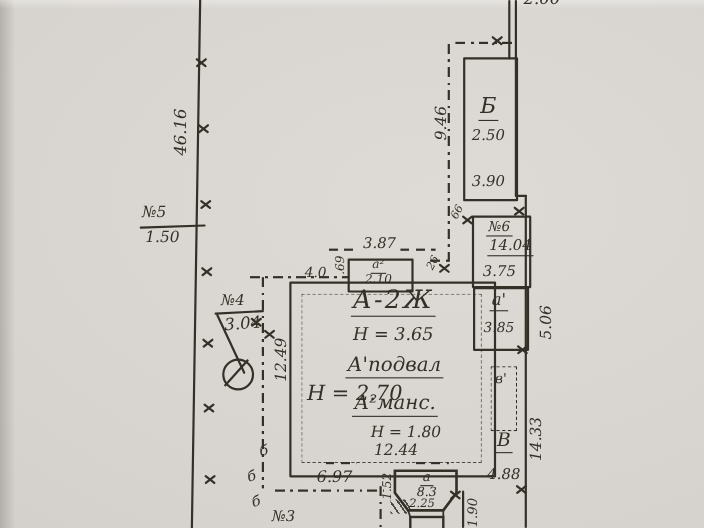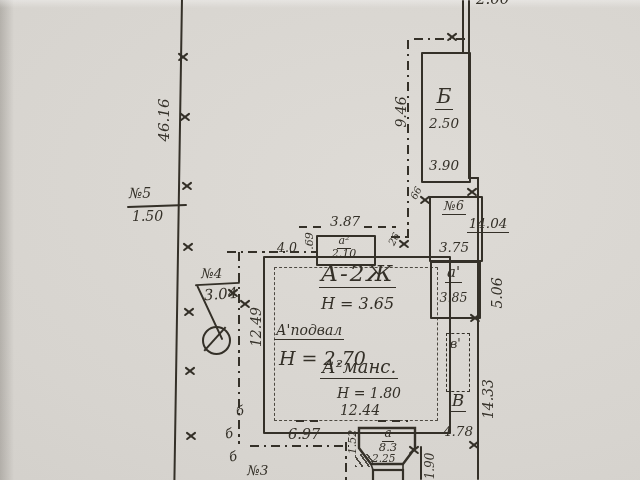--- a/index.html
+++ b/index.html
@@ -108,44 +108,44 @@
   <div class="vtext" style="left:164px;top:120px;font-size:15px;">46.16</div>
   <div class="vtext" style="left:401px;top:112px;font-size:14px;">9.46</div>
   <div class="vtext" style="left:497px;top:293px;font-size:14px;">5.06</div>
   <div class="vtext" style="left:488px;top:399px;font-size:14px;">14.33</div>
 
   <div class="txt" style="left:129px;top:186px;font-size:14px;">№5</div>
   <div class="txt" style="left:132px;top:209px;font-size:14px;">1.50</div>
   <div class="txt" style="left:201px;top:266px;font-size:13.5px;">№4</div>
   <div class="txt" style="left:204px;top:287px;font-size:15px;transform:rotate(-4deg);">3.04</div>
   <div class="txt ctr" style="left:429px;top:199px;width:50px;font-size:12.5px;"><span class="ul">№6</span></div>
-  <div class="txt ctr" style="left:453px;top:216px;width:70px;font-size:13.5px;"><span class="ul">14.04</span></div>
+  <div class="txt ctr" style="left:429px;top:216px;width:70px;font-size:13.5px;"><span class="ul">14.04</span></div>
   <div class="txt ctr" style="left:429px;top:240px;width:50px;font-size:13.5px;">3.75</div>
   <div class="txt" style="left:247px;top:463px;font-size:13.5px;">№3</div>
 
   <div class="txt ctr" style="left:421px;top:86px;width:46px;font-size:20px;"><span class="ul">Б</span></div>
   <div class="txt ctr" style="left:421px;top:116px;width:46px;font-size:13.5px;">2.50</div>
   <div class="txt ctr" style="left:421px;top:158px;width:46px;font-size:13.5px;">3.90</div>
 
   <div class="txt ctr" style="left:430px;top:265px;width:47px;font-size:15px;"><span class="ul">а'</span></div>
   <div class="txt ctr" style="left:430px;top:291px;width:47px;font-size:12.5px;">3.85</div>
 
   <div class="txt" style="left:450px;top:337px;font-size:12.5px;">в'</div>
   <div class="txt ctr" style="left:443px;top:392px;width:30px;font-size:17px;"><span class="ul">В</span></div>
-  <div class="txt ctr" style="left:437px;top:424px;width:42px;font-size:13.5px;">4.78</div>
+  <div class="txt ctr" style="left:437px;top:424px;width:42px;font-size:13.5px;">4.88</div>
 
   <div class="txt ctr" style="left:316px;top:235px;width:56px;font-size:11px;"><span class="ul">а²</span></div>
   <div class="txt ctr" style="left:316px;top:248px;width:56px;font-size:11px;">2.10</div>
   <div class="txt" style="left:330px;top:214px;font-size:13.5px;">3.87</div>
   <div class="vtext" style="left:309px;top:241px;font-size:11px;">.69</div>
   <div class="txt" style="left:277px;top:241px;font-size:12.5px;">4.0</div>
 
   <div class="txt ctr" style="left:300px;top:261px;width:115px;font-size:23px;letter-spacing:2px;"><span class="ul">А-2Ж</span></div>
   <div class="txt ctr" style="left:300px;top:296px;width:115px;font-size:16px;">Н = 3.65</div>
-  <div class="txt" style="left:274px;top:323px;font-size:14px;"><span class="ul">А'подвал</span></div>
+  <div class="txt" style="left:274px;top:323px;font-size:18px;padding-left:40px;"><span class="ul">А'подвал</span></div>
   <div class="txt" style="left:279px;top:349px;font-size:19px;">Н = 2.70</div>
   <div class="txt" style="left:320px;top:358px;font-size:18px;"><span class="ul">А²манс.</span></div>
   <div class="txt" style="left:337px;top:386px;font-size:14px;">Н = 1.80</div>
   <div class="txt ctr" style="left:325px;top:403px;width:70px;font-size:14px;">12.44</div>
   <div class="vtext" style="left:256px;top:327px;font-size:14px;">12.49</div>
 
   <div class="txt ctr" style="left:358px;top:427px;width:60px;font-size:12px;"><span class="ul">а</span></div>
   <div class="txt ctr" style="left:358px;top:441px;width:60px;font-size:11.5px;">8.3</div>
   <div class="txt" style="left:372px;top:453px;font-size:10.5px;">2.25</div>
   <div class="vtext" style="left:352px;top:442px;font-size:11px;">1.52</div>

